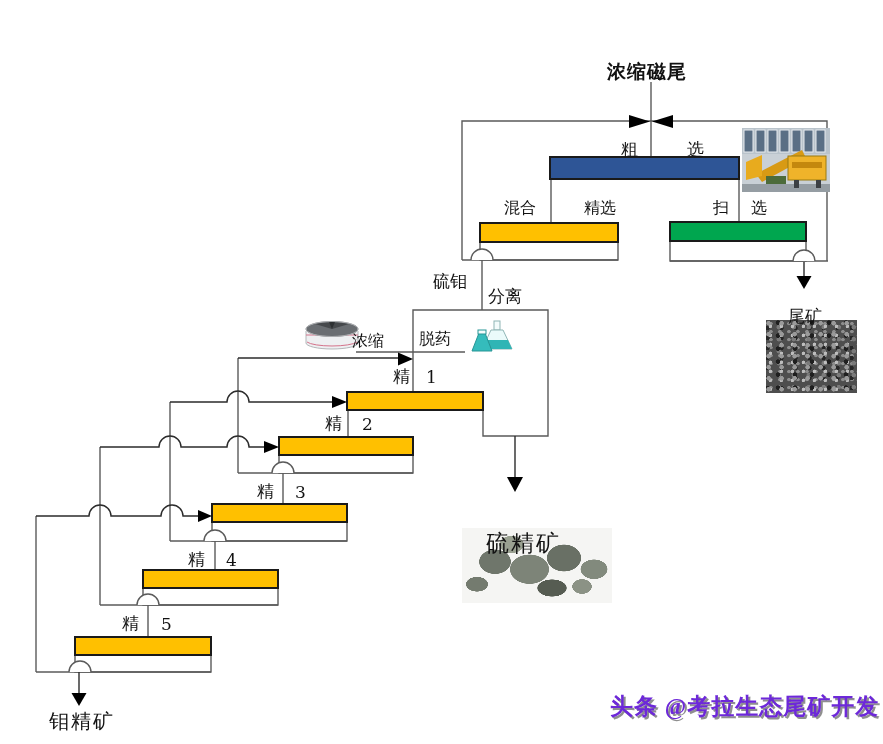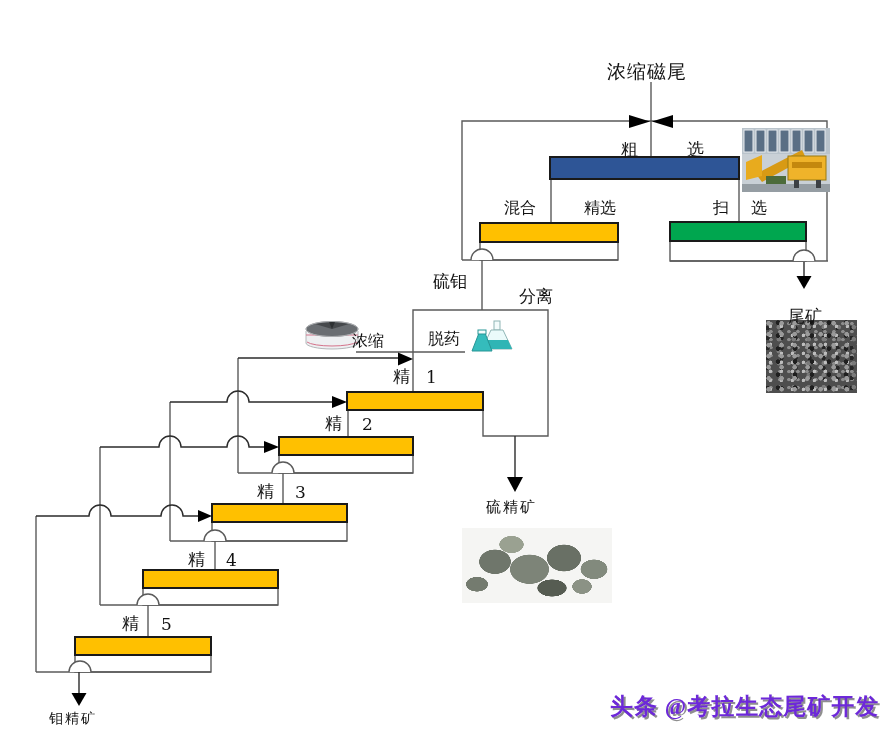--- a/index.html
+++ b/index.html
@@ -1,21 +1,21 @@
 <!DOCTYPE html>
 <html><head>
 <meta charset="utf-8">
 <style>
   html,body{margin:0;padding:0;background:#fff;}
   #stage{position:relative;width:883px;height:744px;background:#ffffff;overflow:hidden;
          font-family:"DejaVu Sans",sans-serif;}
   #flowsvg{position:absolute;left:0;top:0;}
   .lbl{position:absolute;font-family:"DejaVu Serif",serif;color:#121212;line-height:1;white-space:nowrap;}
-  .s16{font-size:16px;font-family:Liberation Serif, serif;} .s17{font-size:17px;} .s19{font-size:19px;letter-spacing:1px;}
-  .s22{font-size:14px;letter-spacing:2px;} .s23{font-size:15px;letter-spacing:2px;}
+  .s16{font-size:16px;font-family:Liberation Serif, serif;} .s17{font-size:17px;} .s19{font-size:19px;letter-spacing:1px;font-weight:bold;}
+  .s22{font-size:20px;letter-spacing:2px;} .s23{font-size:23px;letter-spacing:2px;margin-top:32px;}
   .photo{position:absolute;overflow:hidden;}
   #tailings-photo{left:766px;top:320px;width:91px;height:73px;background-color:#4e4e4e;
     background-image:
       radial-gradient(circle at 20% 30%, #9a9a9a 0 2px, transparent 2.5px),
       radial-gradient(circle at 70% 20%, #1f1f1f 0 2px, transparent 2.5px),
       radial-gradient(circle at 40% 70%, #bdbdbd 0 1.5px, transparent 2px),
       radial-gradient(circle at 85% 60%, #7a7a7a 0 2px, transparent 2.5px),
       radial-gradient(circle at 10% 80%, #262626 0 2px, transparent 2.5px),
       radial-gradient(circle at 55% 45%, #8d8d8d 0 1.5px, transparent 2px);
     background-size:13px 11px,17px 13px,11px 9px,15px 12px,14px 10px,9px 8px;}
@@ -176,24 +176,24 @@
   <div class="lbl s17" style="left:621px;top:141px">粗</div>
   <div class="lbl s17" style="left:687px;top:141px">选</div>
 
   <div class="lbl s16" style="left:504px;top:200px">混合</div>
   <div class="lbl s16" style="left:584px;top:200px">精选</div>
 
   <div class="lbl s16" style="left:713px;top:200px">扫</div>
   <div class="lbl s16" style="left:751px;top:200px">选</div>
 
   <div class="lbl s17" style="left:433px;top:273px">硫钼</div>
-  <div class="lbl s17" style="left:519px;top:288px">分离</div>
+  <div class="lbl s17" style="left:488px;top:288px">分离</div>
 
   <div class="lbl s16" style="left:352px;top:333px">浓缩</div>
-  <div class="lbl s16" style="left:428px;top:331px">脱药</div>
+  <div class="lbl s16" style="left:419px;top:331px">脱药</div>
 
   <div class="lbl s17" style="left:393px;top:368px">精</div>
   <div class="lbl s17" style="left:426px;top:369px">1</div>
   <div class="lbl s17" style="left:325px;top:415px">精</div>
   <div class="lbl s17" style="left:362px;top:416px">2</div>
   <div class="lbl s17" style="left:257px;top:483px">精</div>
   <div class="lbl s17" style="left:295px;top:484px">3</div>
   <div class="lbl s17" style="left:188px;top:551px">精</div>
   <div class="lbl s17" style="left:226px;top:552px">4</div>
   <div class="lbl s17" style="left:122px;top:615px">精</div>

